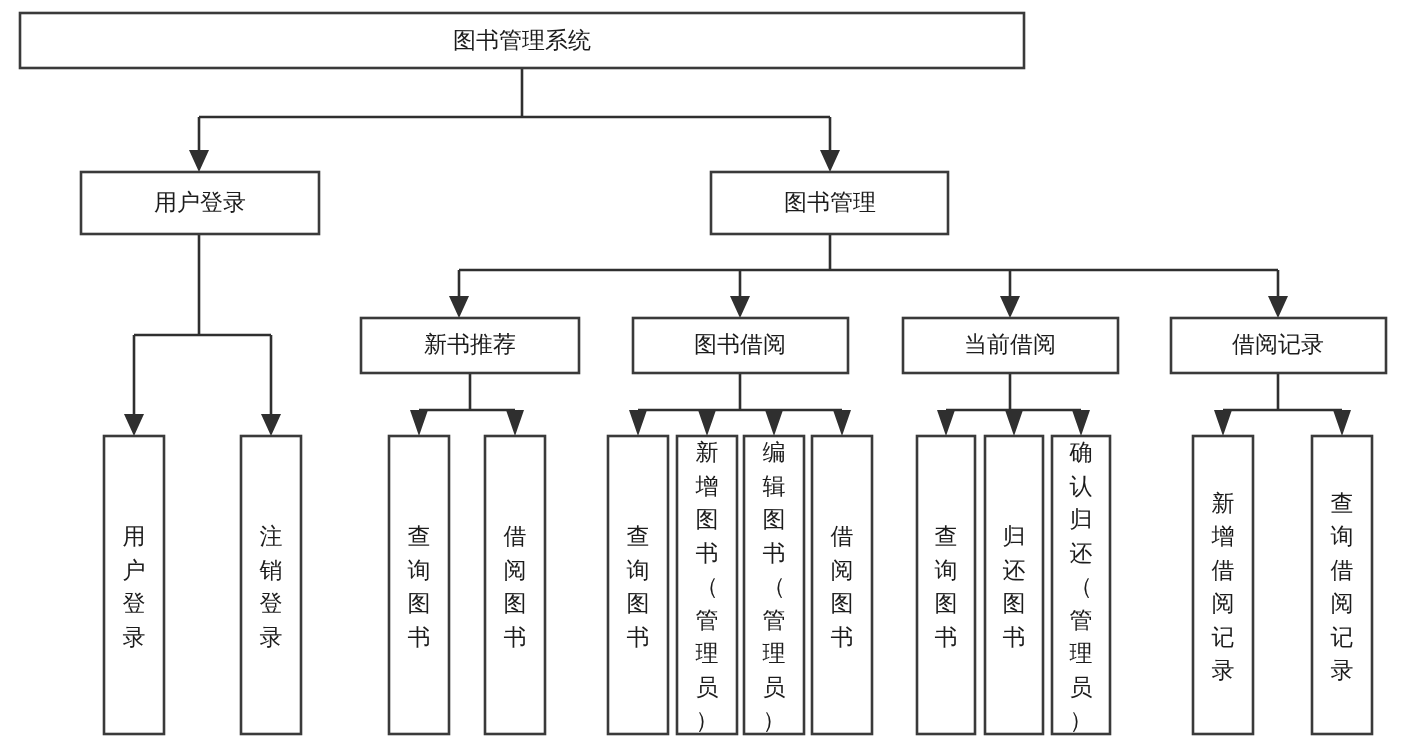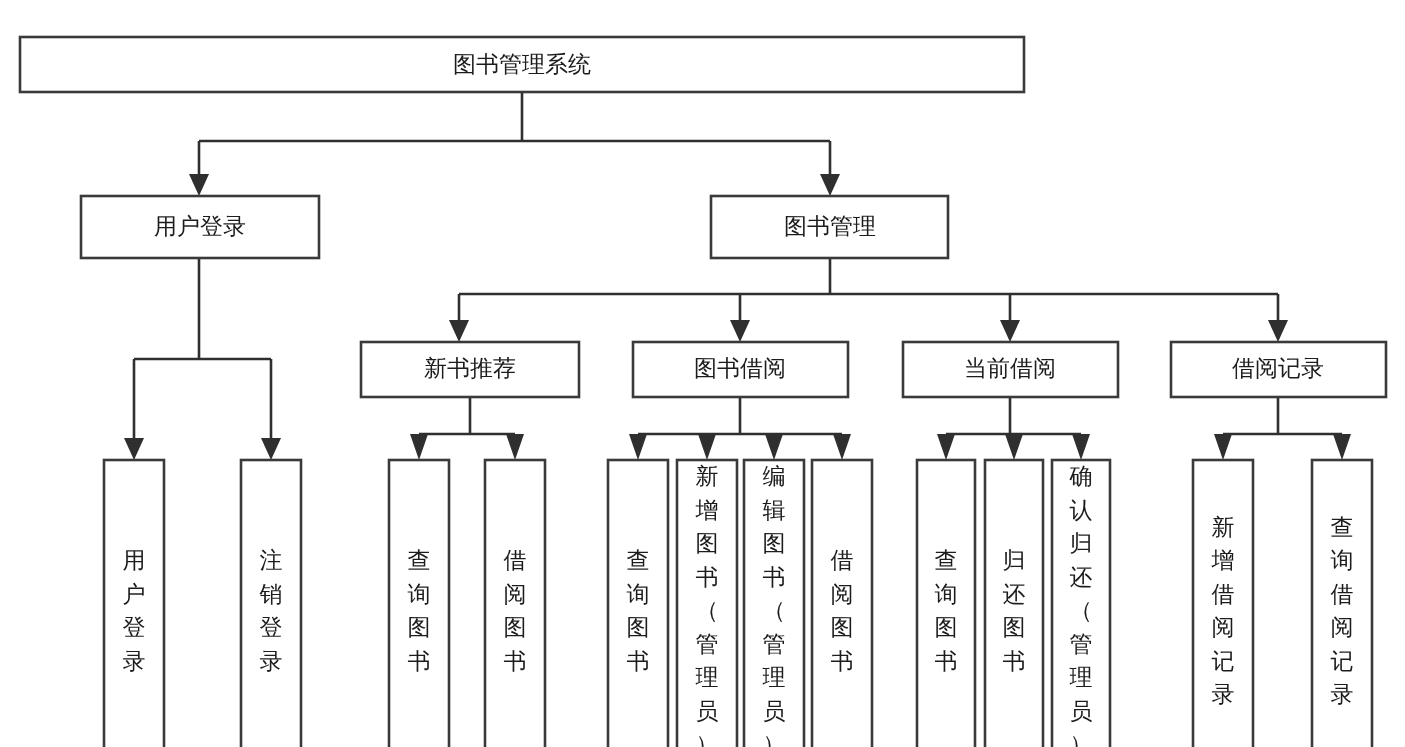--- a/index.html
+++ b/index.html
@@ -13,21 +13,20 @@
     font-family: "Liberation Sans", "DejaVu Sans", sans-serif;
     overflow: hidden;
     position: relative;
   }
   #diagram-root {
     position: absolute;
     left: 0;
     top: 0;
     width: 1405px;
     height: 551px;
-    margin-top: 24px;
   }
   svg.diagram {
     display: block;
     width: 1405px;
     height: 747px;
   }
   .node-rect {
     fill: #ffffff;
     stroke: #3a3a3a;
     stroke-width: 2.6;

